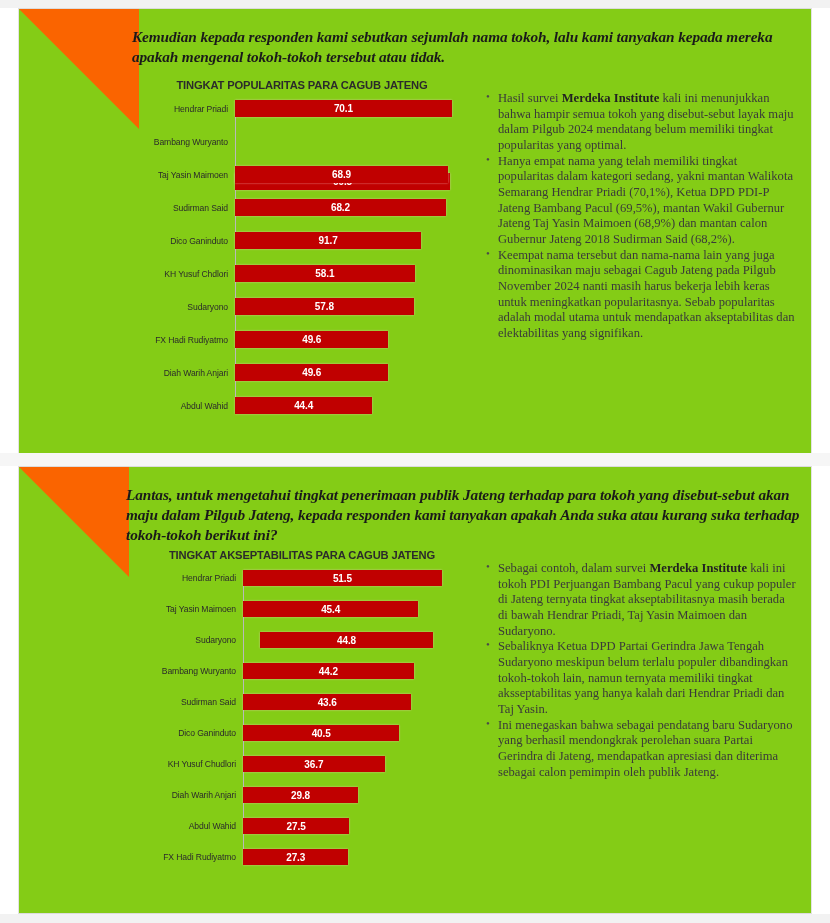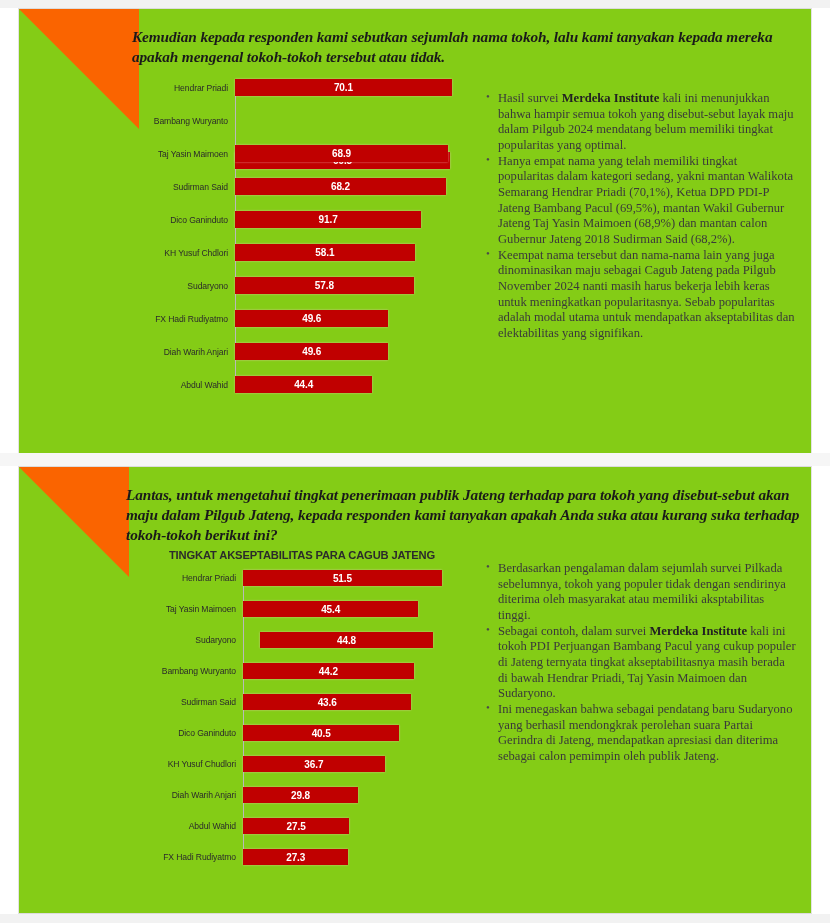--- a/index.html
+++ b/index.html
@@ -172,20 +172,21 @@
   <div class="outer-strip strip-top"></div>
   <div class="outer-strip strip-mid"></div>
   <div class="outer-strip strip-bottom"></div>
 
   <div class="slide slide-1">
     <div class="corner-triangle" style="border-width: 120px 0 0 120px; border-color: #FA6400 transparent transparent transparent;"></div>
 
     <div class="headline" style="left: 113px; top: 18px; width: 655px;">Kemudian kepada responden kami sebutkan sejumlah nama tokoh, lalu kami tanyakan kepada mereka apakah mengenal tokoh-tokoh tersebut atau tidak.</div>
 
     <div class="chart-block" style="left: 118px; top: 70px; width: 330px;">
+      <div class="chart-title">TINGKAT POPULARITAS PARA CAGUB JATENG</div>
       <div class="chart-rows" id="chart1-rows">
         <div class="axis-line" style="left: 98px;"></div>
       <div class="bar-row" style="height: 17px; margin-bottom: 16px;">
             <div class="bar-label" style="width: 98px;">Hendrar Priadi</div>
             <div class="bar-track">
               <div class="bar" style="width: 93.4667%;">
                 <span class="bar-value">70.1</span>
               </div>
             </div>
           </div>
@@ -360,20 +361,20 @@
               <div class="bar" style="width: 47.069%;">
                 <span class="bar-value">27.3</span>
               </div>
             </div>
           </div>
         </div>
     </div>
 
     <div class="bullets" style="left: 466px; top: 94px; width: 312px;">
       <ul id="bullets2">
-          <li><span>Berdasarkan pengalaman dalam sejumlah survei Pilkada sebelumnya, tokoh yang populer tidak dengan sendirinya diterima oleh masyarakat atau memiliki aksptabilitas tinggi.</span></li>
           <li><span>Sebagai contoh, dalam survei </span><b>Merdeka Institute</b><span> kali ini tokoh PDI Perjuangan Bambang Pacul yang cukup populer di Jateng ternyata tingkat akseptabilitasnya masih berada di bawah Hendrar Priadi, Taj Yasin Maimoen dan Sudaryono.</span></li>
+          <li><span>Sebaliknya Ketua DPD Partai Gerindra Jawa Tengah Sudaryono meskipun belum terlalu populer  dibandingkan tokoh-tokoh lain, namun ternyata memiliki tingkat aksseptabilitas yang hanya kalah dari Hendrar Priadi dan Taj Yasin.</span></li>
           <li><span>Ini menegaskan bahwa sebagai pendatang baru Sudaryono yang berhasil mendongkrak perolehan suara Partai Gerindra di Jateng, mendapatkan apresiasi dan diterima sebagai calon pemimpin oleh publik Jateng.</span></li>
         </ul>
     </div>
   </div>
 
 </div>
 
 </body></html>

